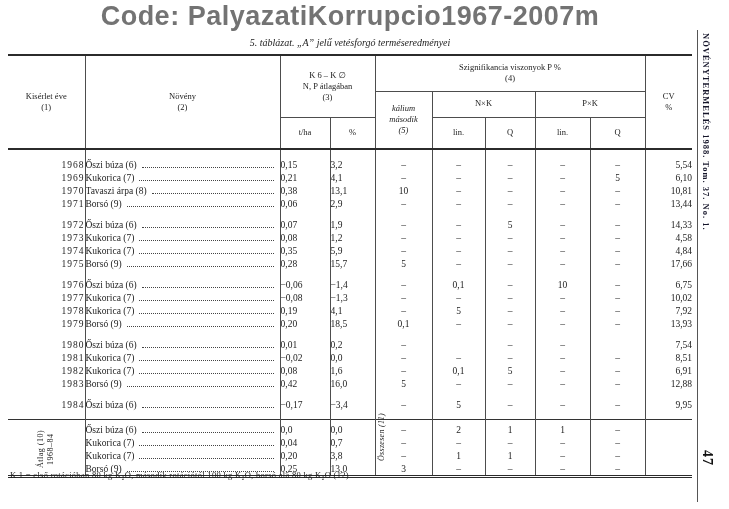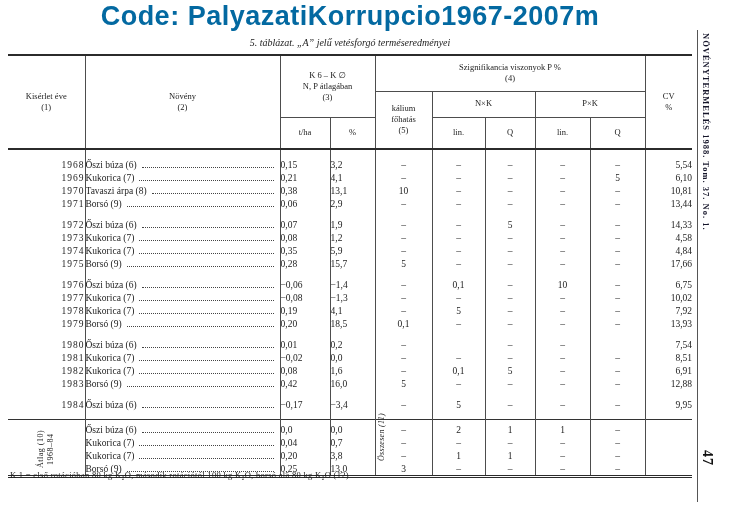--- a/index.html
+++ b/index.html
@@ -24,21 +24,21 @@
   .tbl th,.tbl td{padding:0;font-weight:normal;vertical-align:middle;overflow:hidden;}
   .bl{border-left:1px solid #4d4d4d;}
   .hb{border-bottom:2px solid #2b2b2b;}
   thead th{font-size:8.5px;line-height:1.3;text-align:center;}
   thead tr.hr1{height:36px;}
   thead tr.hr2{height:26px;}
   thead tr.hr3{height:32px;}
   .th-sig{border-bottom:1px solid #4d4d4d;}
   .th-k1k{border-bottom:1px solid #4d4d4d;font-weight:bold;}
   .th-nxk,.th-pxk{border-bottom:1px solid #4d4d4d;margin-left:46px;}
-  .th-kalium{}
+  .th-kalium{font-style:italic;}
   thead span{display:block;}
   tbody td{font-size:9.5px;height:13px;line-height:12px;}
   tr.spacer td{height:8px;}
   .td-year{text-align:right;letter-spacing:1px;}
   .td-crop{padding-left:13px;}
   .crop-line{display:flex;align-items:flex-end;}
   .crop-name{white-space:nowrap;font-size:9.5px;}
   .leader{flex:1;border-bottom:1px dotted #444;margin:0 6px 3px 5px;height:9px;}
   .td-num{text-align:left;padding-right:13px;}
   .td-sig{text-align:center;}
@@ -66,21 +66,21 @@
     font-size:8.5px;font-weight:bold;letter-spacing:1px;color:#15152a;white-space:nowrap;
   }
   .pagenum{
     position:absolute;left:699px;top:450px;writing-mode:vertical-rl;
     font-size:14px;font-weight:bold;letter-spacing:1px;color:#111;
   }
 </style>
 </head>
 <body>
 
-<div class="title" style="color: #0369a1;">Code: PalyazatiKorrupcio1967-2007m</div>
+<div class="title" style="color: #737373;">Code: PalyazatiKorrupcio1967-2007m</div>
 <div class="caption">5. táblázat. „A” jelű vetésforgó terméseredményei</div>
 
 <table class="tbl">
   <colgroup>
     <col style="width:77px">
       <col style="width:195px">
       <col style="width:50px">
       <col style="width:45px">
     <col style="width:57px">
       <col style="width:53px">
@@ -109,21 +109,21 @@
         <span>(4)</span>
       </th>
       <th rowspan="3" class="bl hb">
         <span>CV</span>
         <span>%</span>
       </th>
     </tr>
     <tr class="hr2">
       <th rowspan="2" class="bl hb th-kalium">
         <span>kálium</span>
-        <span>főhatás</span>
+        <span>második</span>
         <span>(5)</span>
       </th>
       <th colspan="2" class="bl th-nxk">N×K</th>
       <th colspan="2" class="bl th-pxk">P×K</th>
     </tr>
     <tr class="hr3">
       <th class="bl hb">t/ha</th>
       <th class="bl hb">%</th>
       <th class="bl hb">lin.</th>
       <th class="bl hb">Q</th>

